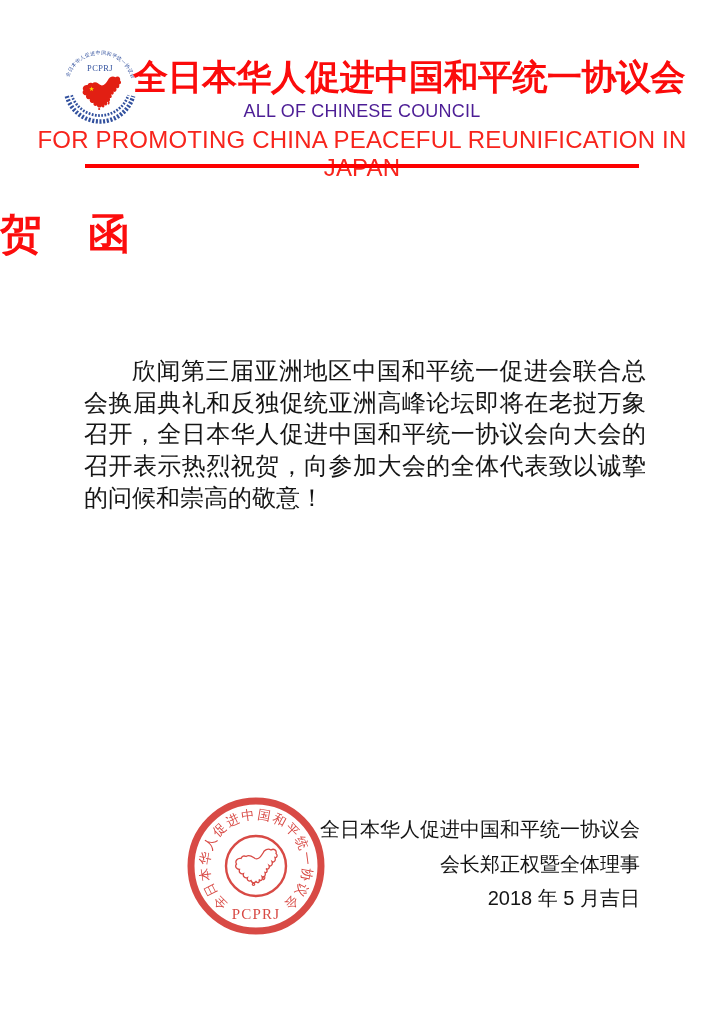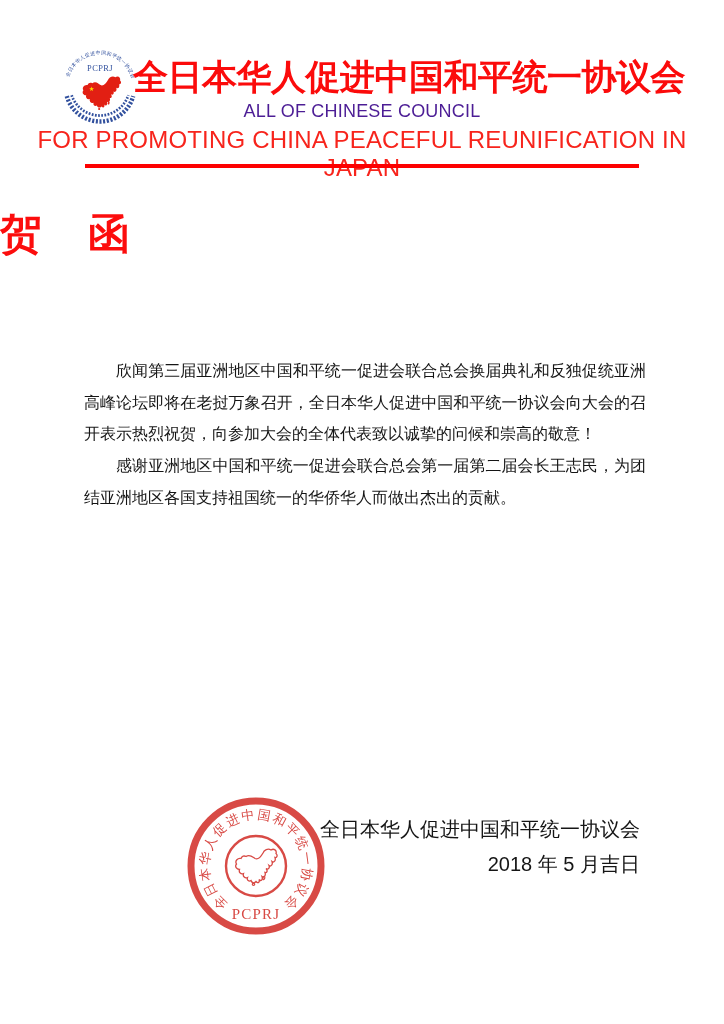--- a/index.html
+++ b/index.html
@@ -34,21 +34,21 @@
   .letter-title{
     position:absolute;left:0;top:206px;width:724px;text-align:left;
     font-size:42px;font-weight:bold;color:#fc0d0d;letter-spacing:2px;
   }
   .salutation{
     position:absolute;left:84px;top:295px;width:562px;
     font-size:20px;color:#151515;
   }
   .body-text{
     position:absolute;left:84px;top:355px;width:562px;
-    font-size:16px;line-height:31.7px;color:#151515;
+    font-size:24px;line-height:31.7px;color:#151515;
     text-align:justify;
   }
   .body-text p{margin:0;text-indent:2em;}
   
   .signature{
     position:absolute;left:240px;top:812px;width:400px;
     text-align:right;font-size:20px;line-height:34.5px;color:#151515;
   }
   
   .seal{position:absolute;left:184px;top:794px;width:144px;height:144px;}
@@ -84,25 +84,25 @@
   <div class="org-cn">全日本华人促进中国和平统一协议会</div>
   <div class="org-en1">ALL OF CHINESE COUNCIL</div>
   <div class="org-en2">FOR PROMOTING CHINA PEACEFUL REUNIFICATION IN JAPAN</div>
   <div class="rule"></div>
 
   <div class="letter-title">贺　函</div>
 
 
   <div class="body-text">
     <p>欣闻第三届亚洲地区中国和平统一促进会联合总会换届典礼和反独促统亚洲高峰论坛即将在老挝万象召开，全日本华人促进中国和平统一协议会向大会的召开表示热烈祝贺，向参加大会的全体代表致以诚挚的问候和崇高的敬意！</p>
-    <p>感谢亚洲地区中国和平统一促进会联合总会第一届第二届会长王志民，为团结亚洲地区各国支持祖国统一的华侨华人而做出杰出的贡献。</p>
   </div>
 
   <div class="signature">
     <div>全日本华人促进中国和平统一协议会</div>
+    <div>会长郑正权暨全体理事</div>
     <div>2018 年 5 月吉日</div>
   </div>
 
   <svg class="seal" viewBox="0 0 144 144" xmlns="http://www.w3.org/2000/svg">
     <defs>
       <path id="sealArc" d="M45,110.5 A47,47 0 1 1 99,110.5" fill="none"></path>
     </defs>
     <circle cx="72" cy="72" r="65" fill="none" stroke="#d84a45" stroke-width="7"></circle>
     <circle cx="72" cy="72" r="30" fill="none" stroke="#d84a45" stroke-width="2.4"></circle>
     <text font-size="13" letter-spacing="1.8" fill="#d84a45">

